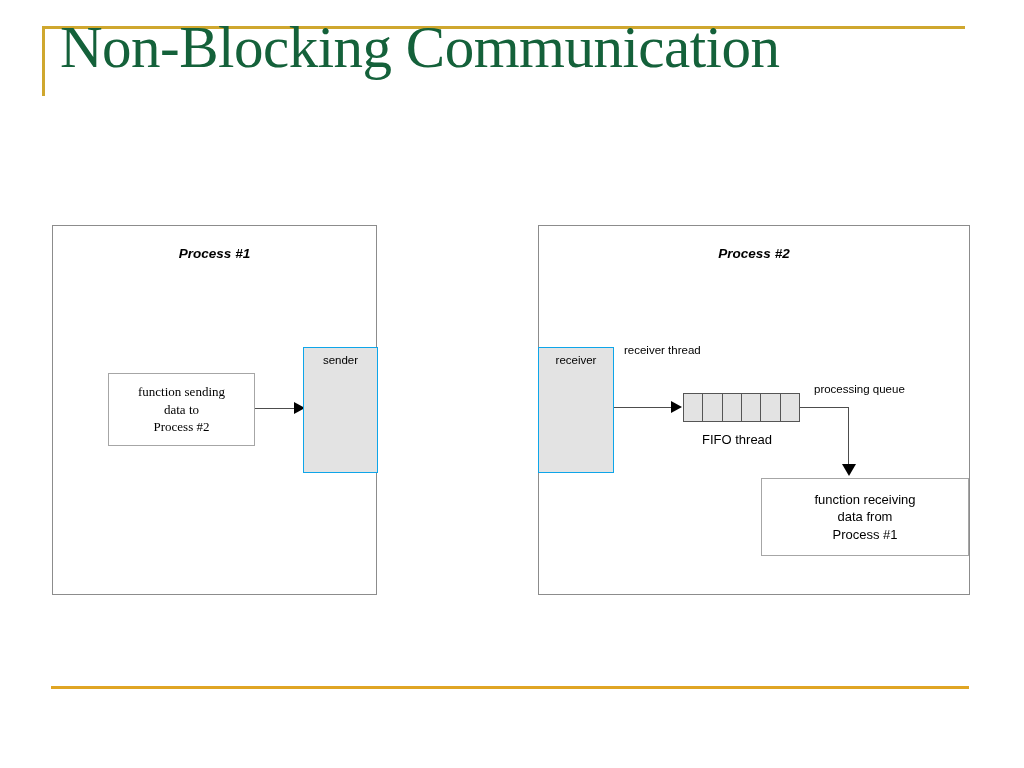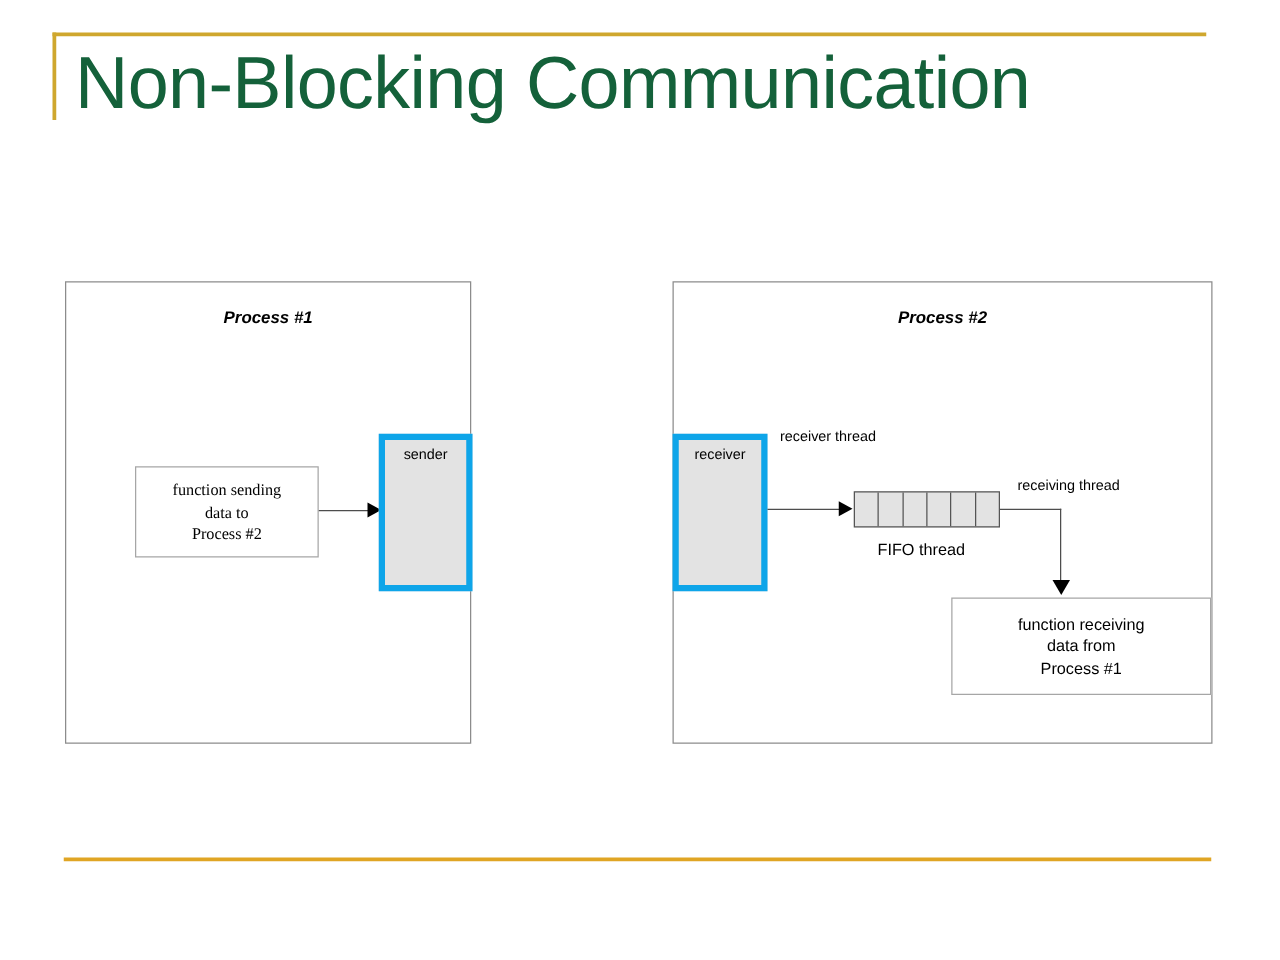--- a/index.html
+++ b/index.html
@@ -40,22 +40,22 @@
     position: absolute;
     left: 51px;
     top: 686px;
     width: 918px;
     height: 3px;
     background: #e0a524;
   }
   .slide-title {
     position: absolute;
     left: 60px;
-    top: 36px;
-    font-family: Liberation Sans, sans-serif;
+    top: 17px;
+    font-family: Liberation Serif, serif;
     font-size: 59px;
     line-height: 1.05;
     color: #14613a;
     white-space: nowrap;
     letter-spacing: -0.5px;
   }
 
   
   #diagram {
     position: absolute;
@@ -78,21 +78,21 @@
     width: 100%;
     text-align: center;
     font-size: 13.5px;
     font-weight: bold;
     font-style: italic;
     color: #000000;
   }
 
   .gray-box {
     background: #e3e3e3;
-    border: 5px solid #0ea5e9;
+    border: 1px solid #0ea5e9;
     box-sizing: border-box;
   }
   .gray-box-label {
     position: absolute;
     top: 6px;
     left: 0;
     width: 100%;
     text-align: center;
     font-size: 11.5px;
     color: #000000;
@@ -204,21 +204,21 @@
       <div class="queue-cell"></div>
       <div class="queue-cell"></div>
       <div class="queue-cell"></div>
       <div class="queue-cell"></div>
       <div class="queue-cell"></div>
       <div class="queue-cell"></div>
     </div>
 
     <div class="caption" style="left:702px; top:432px; font-size:13px;">FIFO thread</div>
 
-    <div class="caption" style="left:814px; top:383px;">receiving thread</div>
+    <div class="caption" style="left:814px; top:383px;">processing queue</div>
 
     <div class="hline" style="left:800px; top:407px; width:49px;"></div>
     <div class="vline" style="left:848px; top:407px; height:62px;"></div>
     <div class="arrow-down" style="left:842px; top:464px;"></div>
 
     <div class="abs white-box" style="left:761px; top:478px; width:208px; height:78px;">
       <span class="lines">function receiving
 data from
 Process #1</span>
     </div>

